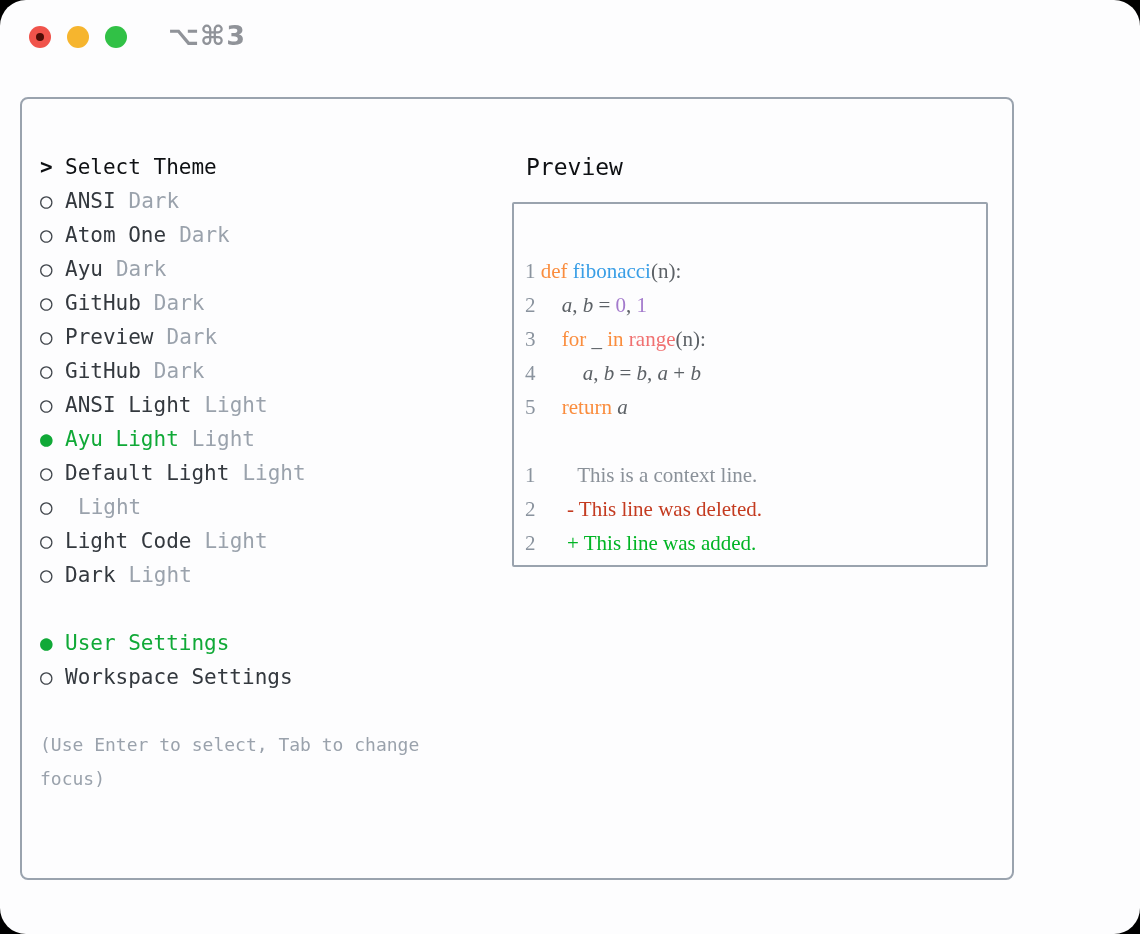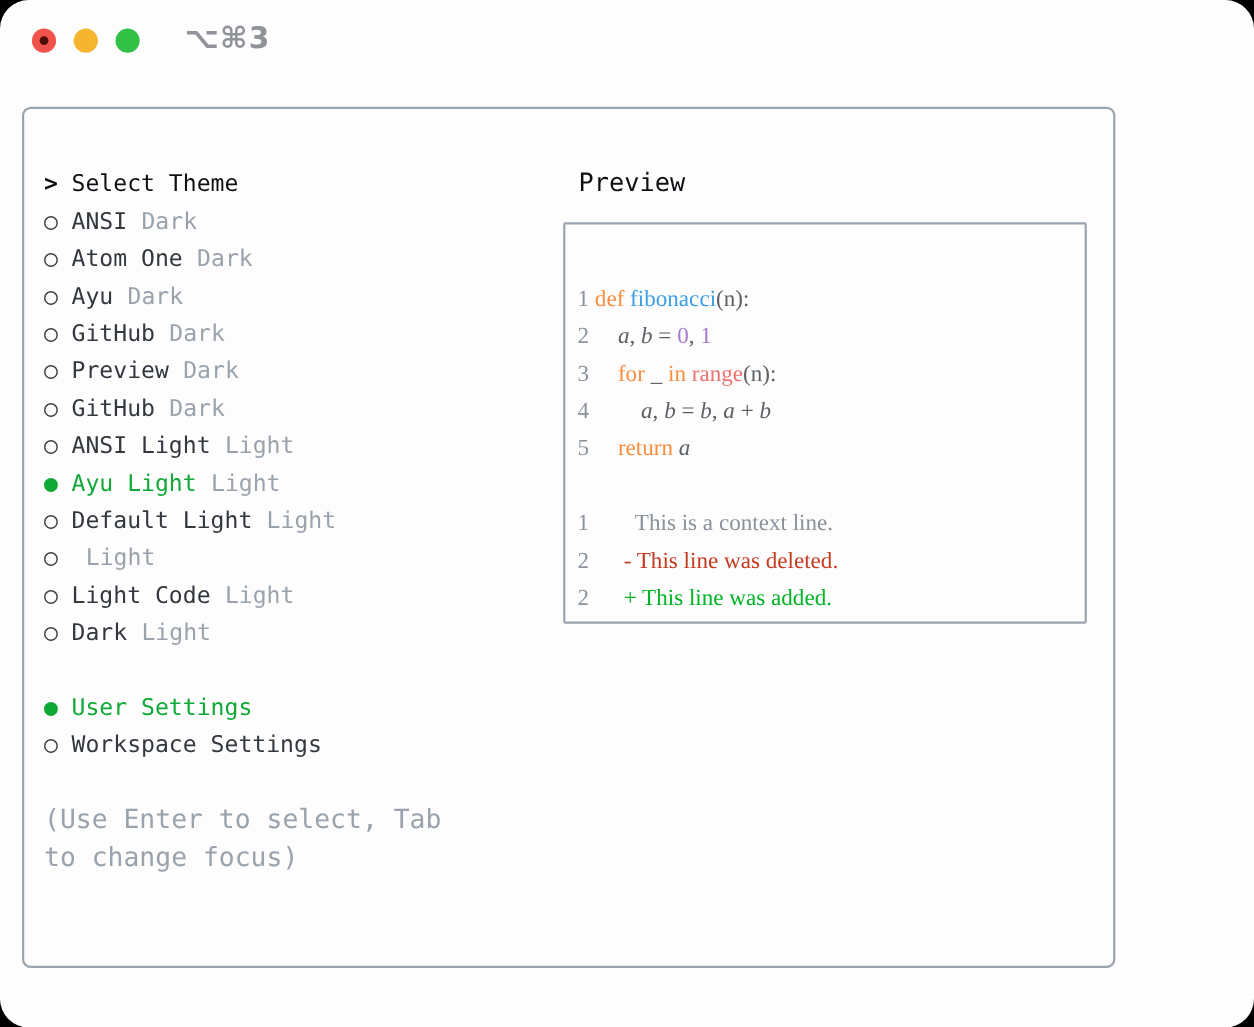--- a/index.html
+++ b/index.html
@@ -46,21 +46,21 @@
   }
   .prompt{color:var(--c-header_text);font-weight:bold;}
   .label{color:var(--c-item_text);}
   .bold{font-weight:normal;color:var(--c-header_text);}
   .applyhdr{color:var(--c-header_text);}
   .suffix{color:var(--c-muted);margin-left:13px;}
   .prow.selected .bullet,.prow.selected .label{color:var(--c-selected_green);}
   .spacer{height:34px;}
   .hint{
     color:var(--c-muted);width:400px;
-    font-size:24px;line-height:34px;
+    font-size:18px;line-height:34px;
   }
   
   .preview-title{
     position:absolute;left:504px;top:51px;height:34px;
     display:flex;align-items:flex-start;
     font-size:23px;line-height:34px;
   }
   .preview-box{
     position:absolute;left:490px;top:103px;width:476px;height:365px;
     box-sizing:border-box;border:2px solid var(--c-panel_border);

